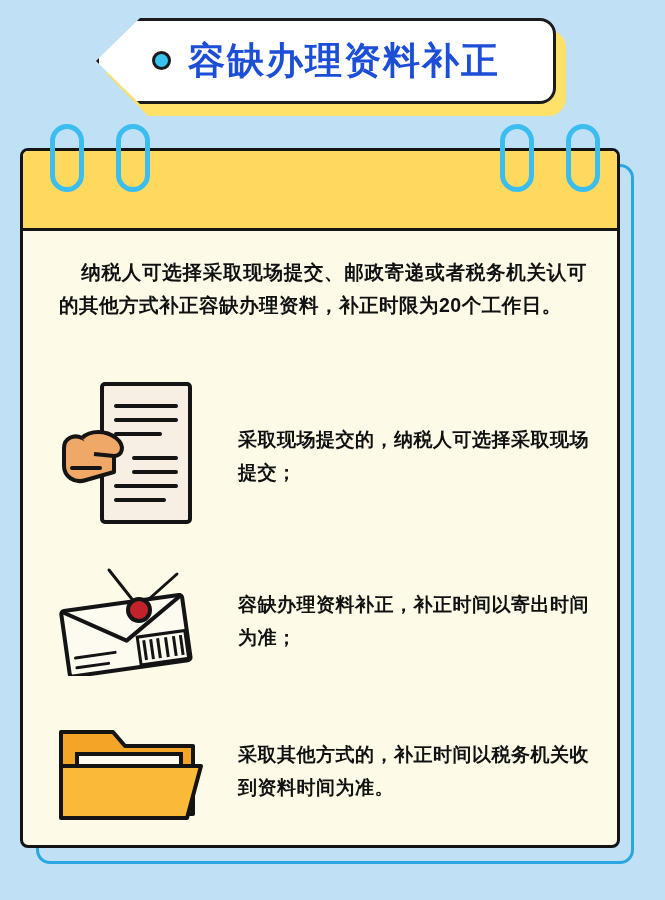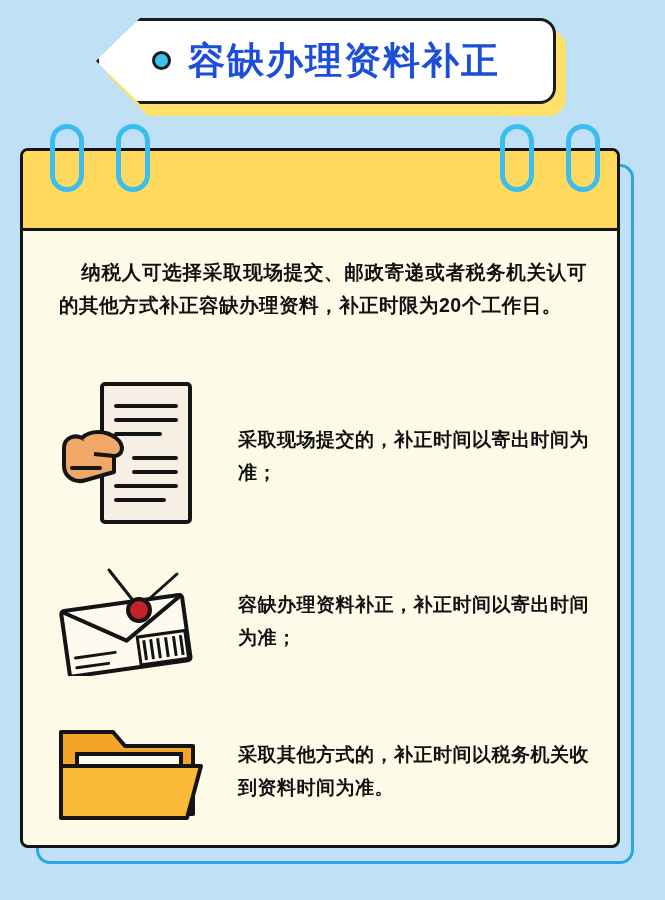--- a/index.html
+++ b/index.html
@@ -210,21 +210,21 @@
           <line x1="78" y1="96" x2="120" y2="96"></line>
           <line x1="60" y1="110" x2="120" y2="110"></line>
           <line x1="60" y1="124" x2="108" y2="124"></line>
         </g>
 
         <path d="M8 72 C8 62 18 58 26 62 L58 76 L58 96 L30 104 C18 108 8 100 8 90 Z" fill="#f0a868" stroke="#141414" stroke-width="4" stroke-linejoin="round"></path>
         <path d="M26 62 C34 54 50 54 60 62 C70 70 66 80 58 80 L38 78" fill="#f0a868" stroke="#141414" stroke-width="4" stroke-linejoin="round"></path>
         <path d="M16 92 L44 92" stroke="#141414" stroke-width="4" stroke-linecap="round"></path>
       </svg>
     </div>
-    <div class="row-text">采取现场提交的，补正时间以寄出时间为准；</div>
+    <div class="row-text">采取现场提交的，纳税人可选择采取现场提交；</div>
   </div>
 
   <div class="row row-2">
     <div class="art">
       <svg class="env-icon" viewBox="0 0 160 110" xmlns="http://www.w3.org/2000/svg">
 
         <g stroke="#141414" stroke-width="3" stroke-linecap="round">
           <line x1="88" y1="42" x2="58" y2="4"></line>
           <line x1="88" y1="42" x2="126" y2="8"></line>
         </g>

